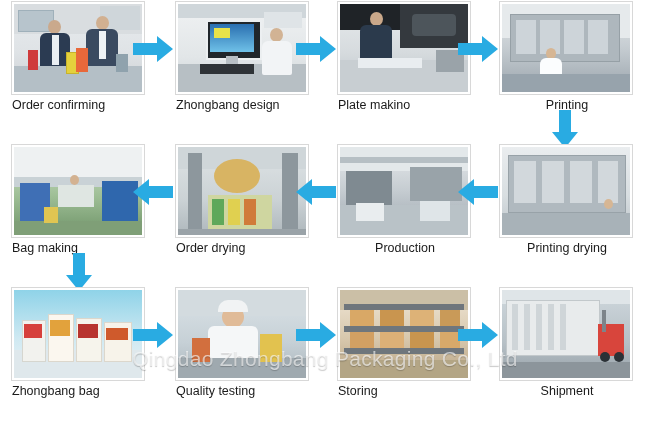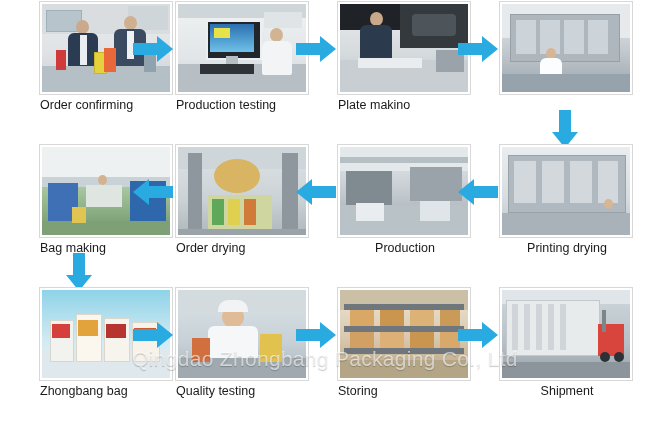--- a/index.html
+++ b/index.html
@@ -28,21 +28,21 @@
   }
   .row1 { top: 2px; }
   .row2 { top: 145px; }
   .row3 { top: 288px; }
 
   .cell {
     position: absolute;
     width: 134px;
     height: 130px;
   }
-  .cell.c0 { left: 12px; margin-left: 28px; }
+  .cell.c0 { left: 12px; }
   .cell.c1 { left: 176px; }
   .cell.c2 { left: 338px; }
   .cell.c3 { left: 500px; }
 
   .photo {
     position: absolute;
     left: 0;
     top: 0;
     width: 128px;
     height: 88px;
@@ -149,21 +149,21 @@
         <div class="ph" style="left:36px;top:24px;width:16px;height:10px;background:#e8e24a;"></div>
         <div class="ph" style="left:48px;top:52px;width:12px;height:8px;background:#b8bfc4;"></div>
 
         <div class="ph" style="left:0;top:60px;width:128px;height:28px;background:#b7bfc4;"></div>
         <div class="ph" style="left:22px;top:60px;width:54px;height:10px;background:#2f3337;"></div>
 
         <div class="head" style="left:92px;top:24px;width:13px;height:14px;background:#d2b394;"></div>
         <div class="body" style="left:84px;top:37px;width:30px;height:34px;background:#f2f4f6;"></div>
         <div class="ph" style="left:86px;top:8px;width:38px;height:16px;background:#dfe4e7;"></div>
       </div>
-      <div class="caption">Production testing</div>
+      <div class="caption">Zhongbang design</div>
     </div>
 
     <div class="arrow-h" style="left:296px;top:34px;">
       <svg width="40" height="26" viewBox="0 0 40 26">
           <path d="M0 7 L24 7 L24 0 L40 13 L24 26 L24 19 L0 19 Z" fill="#29ABE2"></path>
         </svg>
     </div>
 
     <div class="cell c2">
       <div class="photo">
@@ -192,20 +192,21 @@
         <div class="ph" style="left:0;top:0;width:128px;height:34px;background:#e6eaec;"></div>
         <div class="ph" style="left:8px;top:10px;width:108px;height:46px;background:#aeb7bd;border:1px solid #96a0a6;"></div>
         <div class="ph" style="left:14px;top:16px;width:20px;height:34px;background:#cdd4d9;"></div>
         <div class="ph" style="left:38px;top:16px;width:20px;height:34px;background:#cdd4d9;"></div>
         <div class="ph" style="left:62px;top:16px;width:20px;height:34px;background:#cdd4d9;"></div>
         <div class="ph" style="left:86px;top:16px;width:20px;height:34px;background:#cdd4d9;"></div>
         <div class="head" style="left:44px;top:44px;width:10px;height:11px;background:#d6b694;"></div>
         <div class="body" style="left:38px;top:54px;width:22px;height:30px;background:#fbfdfe;"></div>
         <div class="ph" style="left:0;top:70px;width:128px;height:18px;background:#97a3ac;"></div>
       </div>
+      <div class="caption center">Printing</div>
     </div>
   </div>
 
   <div class="arrow-v" style="left:552px;top:110px;">
     <svg width="26" height="38" viewBox="0 0 26 38">
         <path d="M7 0 L19 0 L19 22 L26 22 L13 38 L0 22 L7 22 Z" fill="#29ABE2"></path>
       </svg>
   </div>
 
   <div class="row row2">

